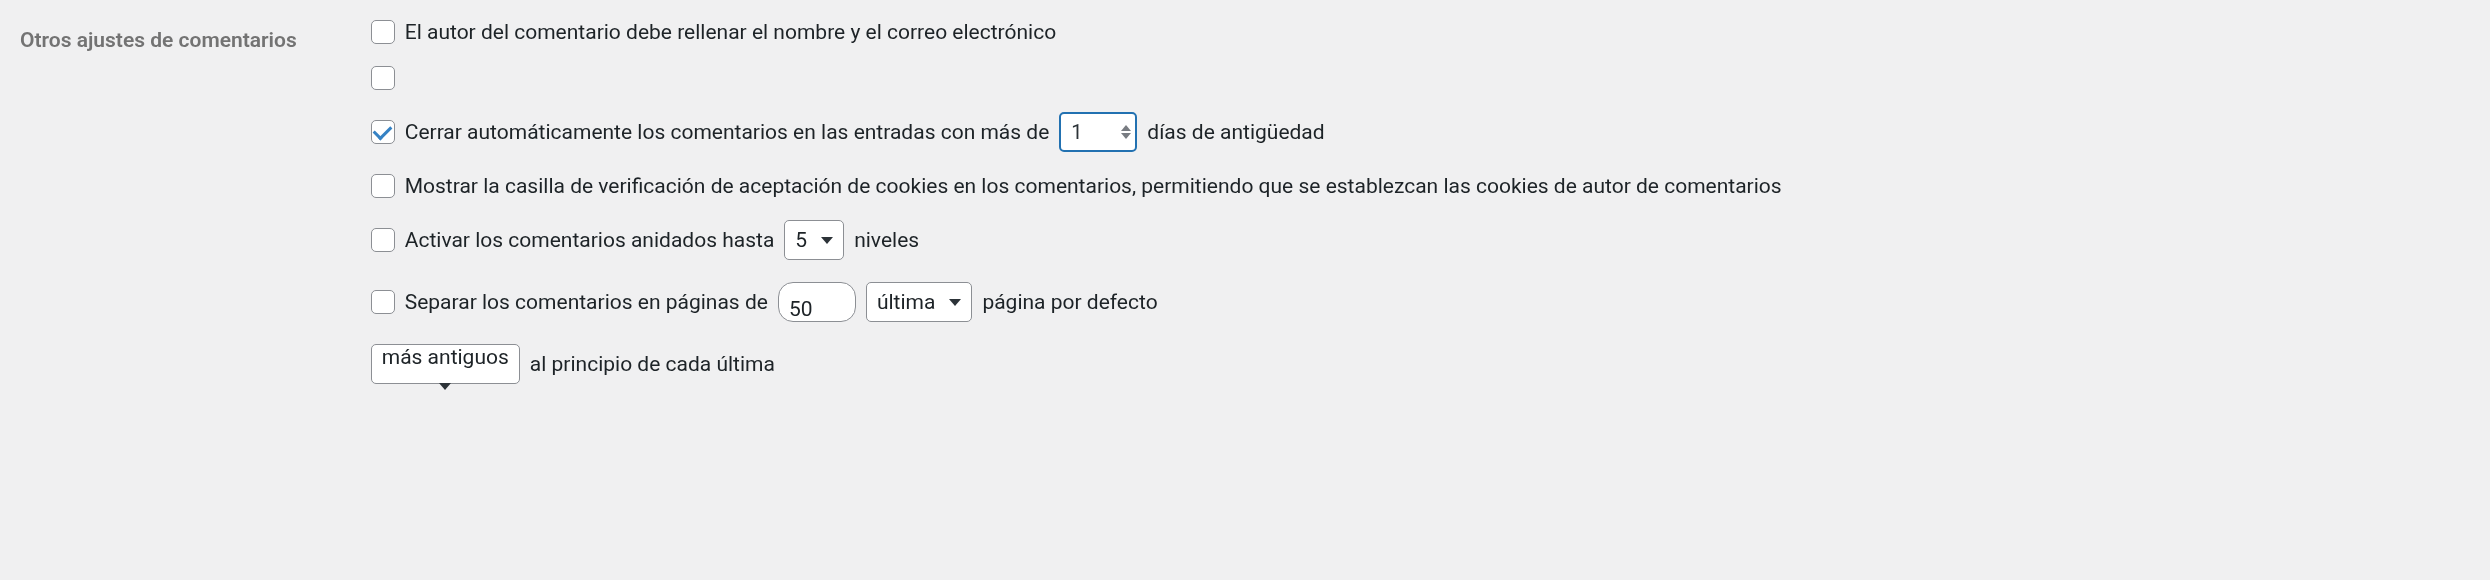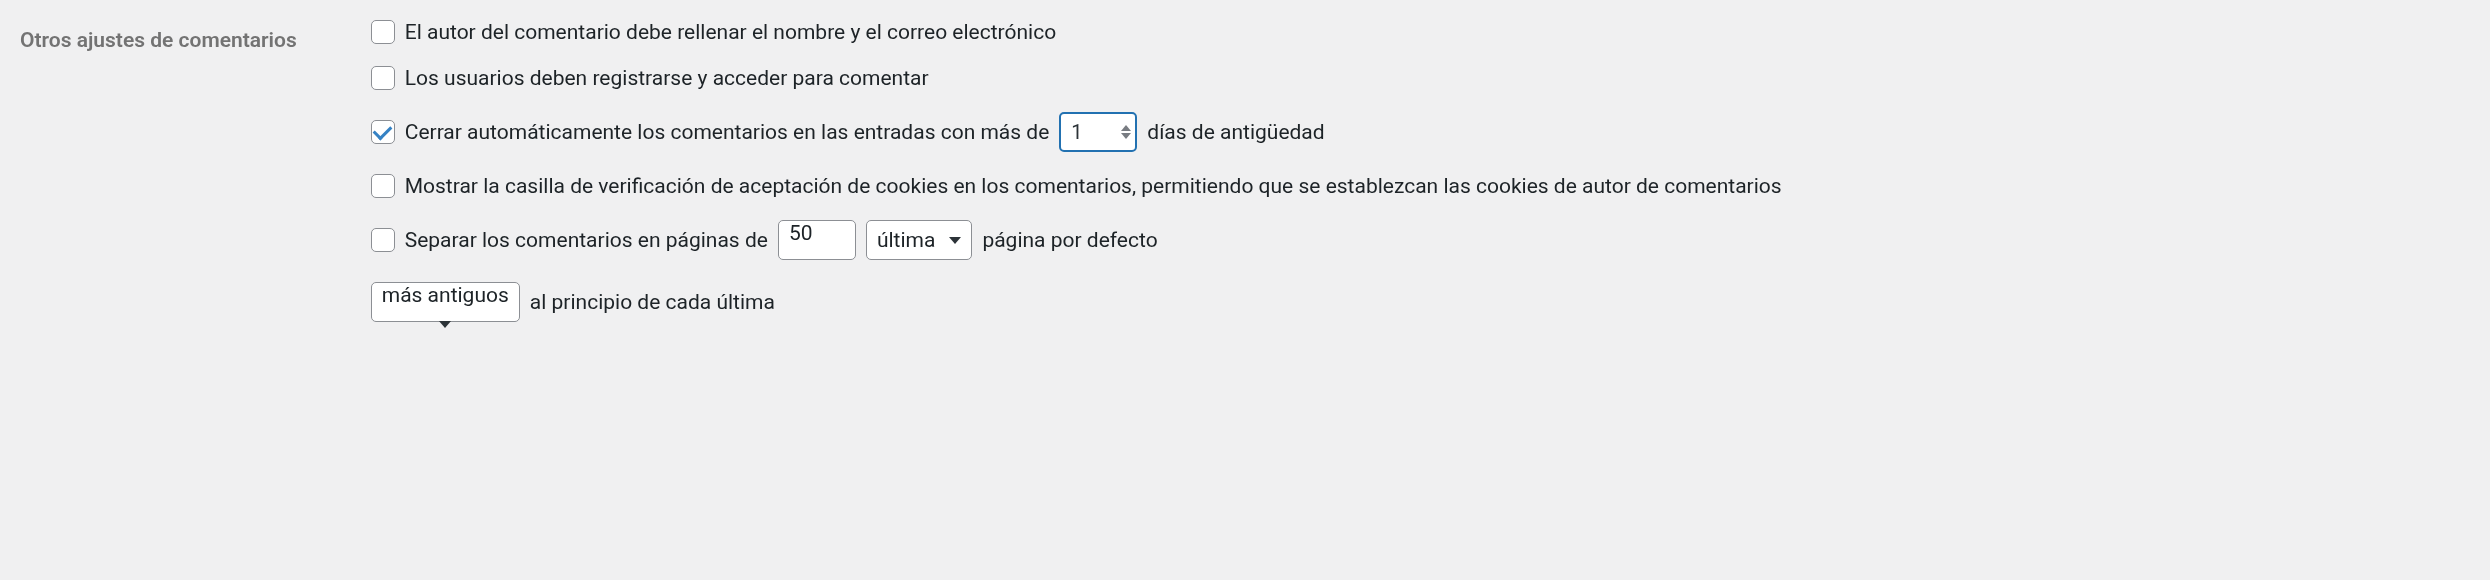--- a/index.html
+++ b/index.html
@@ -94,24 +94,24 @@
     .number-input .spinner-up {
       border-bottom: 6px solid #787c82;
     }
     .number-input .spinner-down {
       border-top: 6px solid #787c82;
     }
     .number-input-plain {
       width: 78px;
       height: 40px;
       border: 1px solid #8c8f94;
-      border-radius: 5px;
-      background: #fff;
-      display: inline-flex;
-      align-items: flex-start;
+      border-radius: 15px;
+      background: #fff;
+      display: inline-flex;
+      align-items: flex-end;
       padding: 0 10px;
     }
     .select {
       height: 40px;
       border: 1px solid #8c8f94;
       border-radius: 5px;
       background: #fff;
       display: inline-flex;
       align-items: center;
       padding: 0 10px;
@@ -143,41 +143,49 @@
   <div class="section-title">Otros ajustes de comentarios</div>
   <div class="settings-content">
 
     <div class="setting-line">
       <span class="checkbox"></span>
       <span class="label-text">El autor del comentario debe rellenar el nombre y el correo electrónico</span>
     </div>
 
     <div class="setting-line">
       <span class="checkbox"></span>
-      <span class="label-text">Los usuarios deben registrarse y acceder para comentar</span>
     </div>
 
     <div class="setting-line">
       <span class="checkbox checked"></span>
       <span class="label-text">Cerrar automáticamente los comentarios en las entradas con más de</span>
       <span class="number-input">
         <span class="value">1</span>
         <span class="spinners">
           <span class="spinner-up"></span>
           <span class="spinner-down"></span>
         </span>
       </span>
       <span class="label-text">días de antigüedad</span>
     </div>
 
     <div class="setting-line">
       <span class="checkbox"></span>
       <span class="label-text">Mostrar la casilla de verificación de aceptación de cookies en los comentarios, permitiendo que se establezcan las cookies de autor de comentarios</span>
     </div>
 
+    <div class="setting-line">
+      <span class="checkbox"></span>
+      <span class="label-text">Activar los comentarios anidados hasta</span>
+      <span class="select select-small">
+        <span>5</span>
+        <span class="chevron"></span>
+      </span>
+      <span class="label-text">niveles</span>
+    </div>
 
     <div class="setting-line">
       <span class="checkbox"></span>
       <span class="label-text">Separar los comentarios en páginas de</span>
       <span class="number-input-plain">
         <span>50</span>
       </span>
       <span class="select select-medium">
         <span>última</span>
         <span class="chevron"></span>

